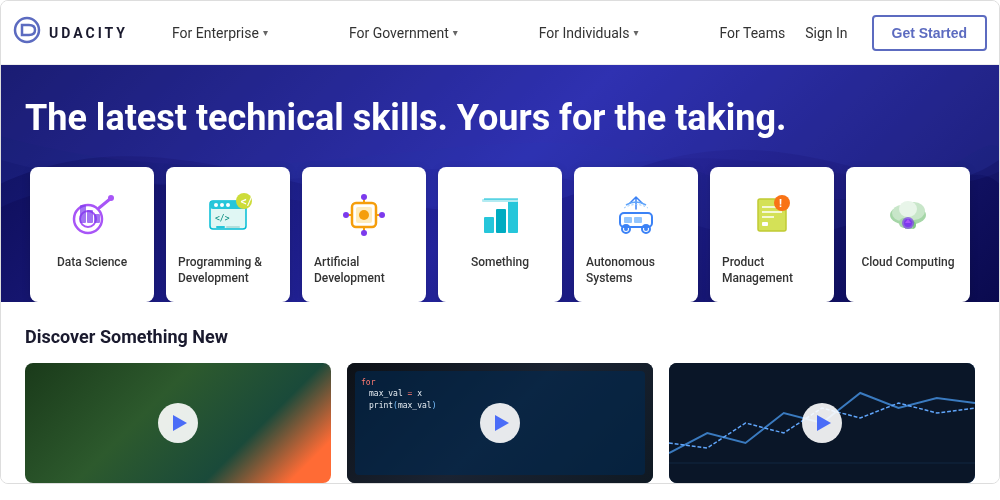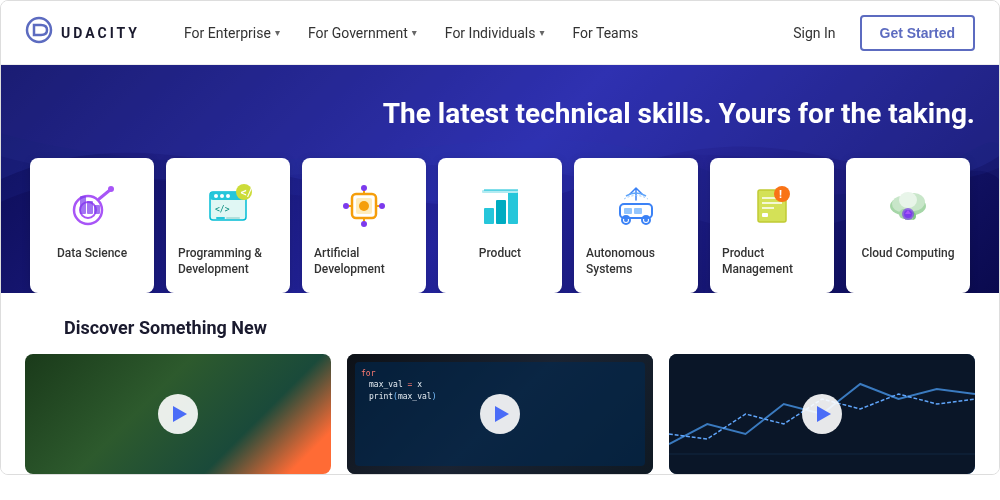--- a/index.html
+++ b/index.html
@@ -1,53 +1,53 @@
 <!DOCTYPE html>
 <html><head>
   <meta charset="utf-8">
   <style>
     * { margin: 0; padding: 0; box-sizing: border-box; }
     body { font-family: -apple-system, BlinkMacSystemFont, 'Segoe UI', Roboto, sans-serif; width: 1000px; overflow-x: hidden; background: #fff; border: 1px solid #ddd; border-radius: 8px; overflow: hidden; }
 
     
-    .header { display: flex; align-items: center; padding: 0 24px; height: 64px; background: #fff; border-bottom: 1px solid #eee; }
+    .header { display: flex; align-items: center; padding: 0 12px; height: 64px; background: #fff; border-bottom: 1px solid #eee; }
     .logo { display: flex; align-items: center; gap: 8px; margin-right: 32px; }
     .logo-icon { color: #5c6bc0; font-size: 22px; }
     .logo-text { font-size: 14px; font-weight: 700; letter-spacing: 3px; color: #1a1a2e; }
-    .nav { display: flex; align-items: center; gap: 4px; flex: 1; }
+    .nav { display: flex; align-items: center; gap: 4px; flex: 1; justify-content: space-between; }
     .nav-item { display: flex; align-items: center; gap: 4px; padding: 8px 12px; font-size: 14px; color: #333; cursor: pointer; white-space: nowrap; }
     .nav-chevron { font-size: 10px; color: #666; }
     .nav-actions { display: flex; align-items: center; gap: 16px; }
     .sign-in { font-size: 14px; color: #333; cursor: pointer; padding: 8px; }
     .get-started { font-size: 14px; color: #5c6bc0; border: 2px solid #5c6bc0; border-radius: 4px; padding: 8px 18px; cursor: pointer; font-weight: 600; background: #fff; white-space: nowrap; }
 
     
     .hero { background: linear-gradient(135deg, #0a0a4e 0%, #1a1a7e 30%, #2525a0 50%, #1a1a7e 70%, #0a0a4e 100%); position: relative; padding: 32px 24px 0; overflow: hidden; }
     .hero-waves { position: absolute; top: 0; left: 0; right: 0; bottom: 0; overflow: hidden; }
     .hero-waves svg { width: 100%; height: 100%; opacity: 0.4; }
-    .hero-title { text-align: right; font-size: 28px; font-weight: 700; color: #fff; margin-bottom: 28px; position: relative; z-index: 2; }
+    .hero-title { text-align: left; font-size: 36px; font-weight: 700; color: #fff; margin-bottom: 28px; position: relative; z-index: 2; }
 
     
     .categories { display: flex; gap: 12px; justify-content: center; position: relative; z-index: 2; padding-bottom: 0; }
     .category-card { background: #fff; border-radius: 8px; padding: 20px 12px 16px; width: 124px; display: flex; flex-direction: column; align-items: center; gap: 12px; cursor: pointer; box-shadow: 0 2px 8px rgba(0,0,0,0.15); }
     .category-icon { width: 56px; height: 56px; display: flex; align-items: center; justify-content: center; }
     .category-label { font-size: 12px; color: #333; font-weight: 500; line-height: 1.3; }
 
     
     .icon-data-science { }
     .icon-programming { }
     .icon-ai { }
     .icon-business { }
     .icon-autonomous { }
     .icon-product { }
     .icon-cloud { }
 
     
     .discover { padding: 24px 24px 0; background: #fff; }
-    .discover-title { font-size: 18px; font-weight: 700; color: #1a1a2e; margin-bottom: 16px; margin-left: 39px; }
+    .discover-title { font-size: 18px; font-weight: 700; color: #1a1a2e; margin-bottom: 16px; }
     .video-grid { display: flex; gap: 16px; }
     .video-card { flex: 1; height: 120px; border-radius: 8px; overflow: hidden; position: relative; background: #222; cursor: pointer; }
     .video-overlay { position: absolute; inset: 0; display: flex; align-items: center; justify-content: center; }
     .play-btn { width: 40px; height: 40px; background: rgba(255,255,255,0.9); border-radius: 50%; display: flex; align-items: center; justify-content: center; }
     .play-triangle { width: 0; height: 0; border-top: 8px solid transparent; border-bottom: 8px solid transparent; border-left: 14px solid #4a6cf7; margin-left: 3px; }
 
     
     .video-card-1 { background: linear-gradient(135deg, #1a3a1a 0%, #2d5a2d 40%, #1a4a3a 70%, #ff6b35 90%); }
     .video-card-2 { background: linear-gradient(135deg, #0d1117 0%, #1a2332 30%, #0f1923 60%, #0d2137 100%); }
     .video-card-3 { background: linear-gradient(135deg, #0a1628 0%, #1a3a5c 40%, #2a5a8c 70%, #3a7abf 100%); }
@@ -158,21 +158,21 @@
     <div class="category-card">
       <div class="category-icon icon-business">
         <svg width="52" height="52" viewBox="0 0 52 52">
           <rect x="10" y="28" width="10" height="16" rx="1" fill="#26c6da"></rect>
           <rect x="22" y="20" width="10" height="24" rx="1" fill="#00acc1"></rect>
           <rect x="34" y="12" width="10" height="32" rx="1" fill="#26c6da"></rect>
           <rect x="8" y="10" width="36" height="3" rx="1" fill="#b2ebf2"></rect>
           <line x1="10" y1="10" x2="44" y2="10" stroke="#00bcd4" stroke-width="1"></line>
         </svg>
       </div>
-      <span class="category-label">Product</span>
+      <span class="category-label">Something</span>
     </div>
 
     <div class="category-card">
       <div class="category-icon icon-autonomous">
         <svg width="52" height="52" viewBox="0 0 52 52">
           <rect x="10" y="24" width="32" height="14" rx="4" fill="none" stroke="#3b82f6" stroke-width="2"></rect>
           <rect x="14" y="28" width="8" height="6" rx="1" fill="#93c5fd"></rect>
           <rect x="24" y="28" width="8" height="6" rx="1" fill="#93c5fd"></rect>
           <circle cx="16" cy="40" r="4" fill="none" stroke="#3b82f6" stroke-width="2"></circle>
           <circle cx="36" cy="40" r="4" fill="none" stroke="#3b82f6" stroke-width="2"></circle>

